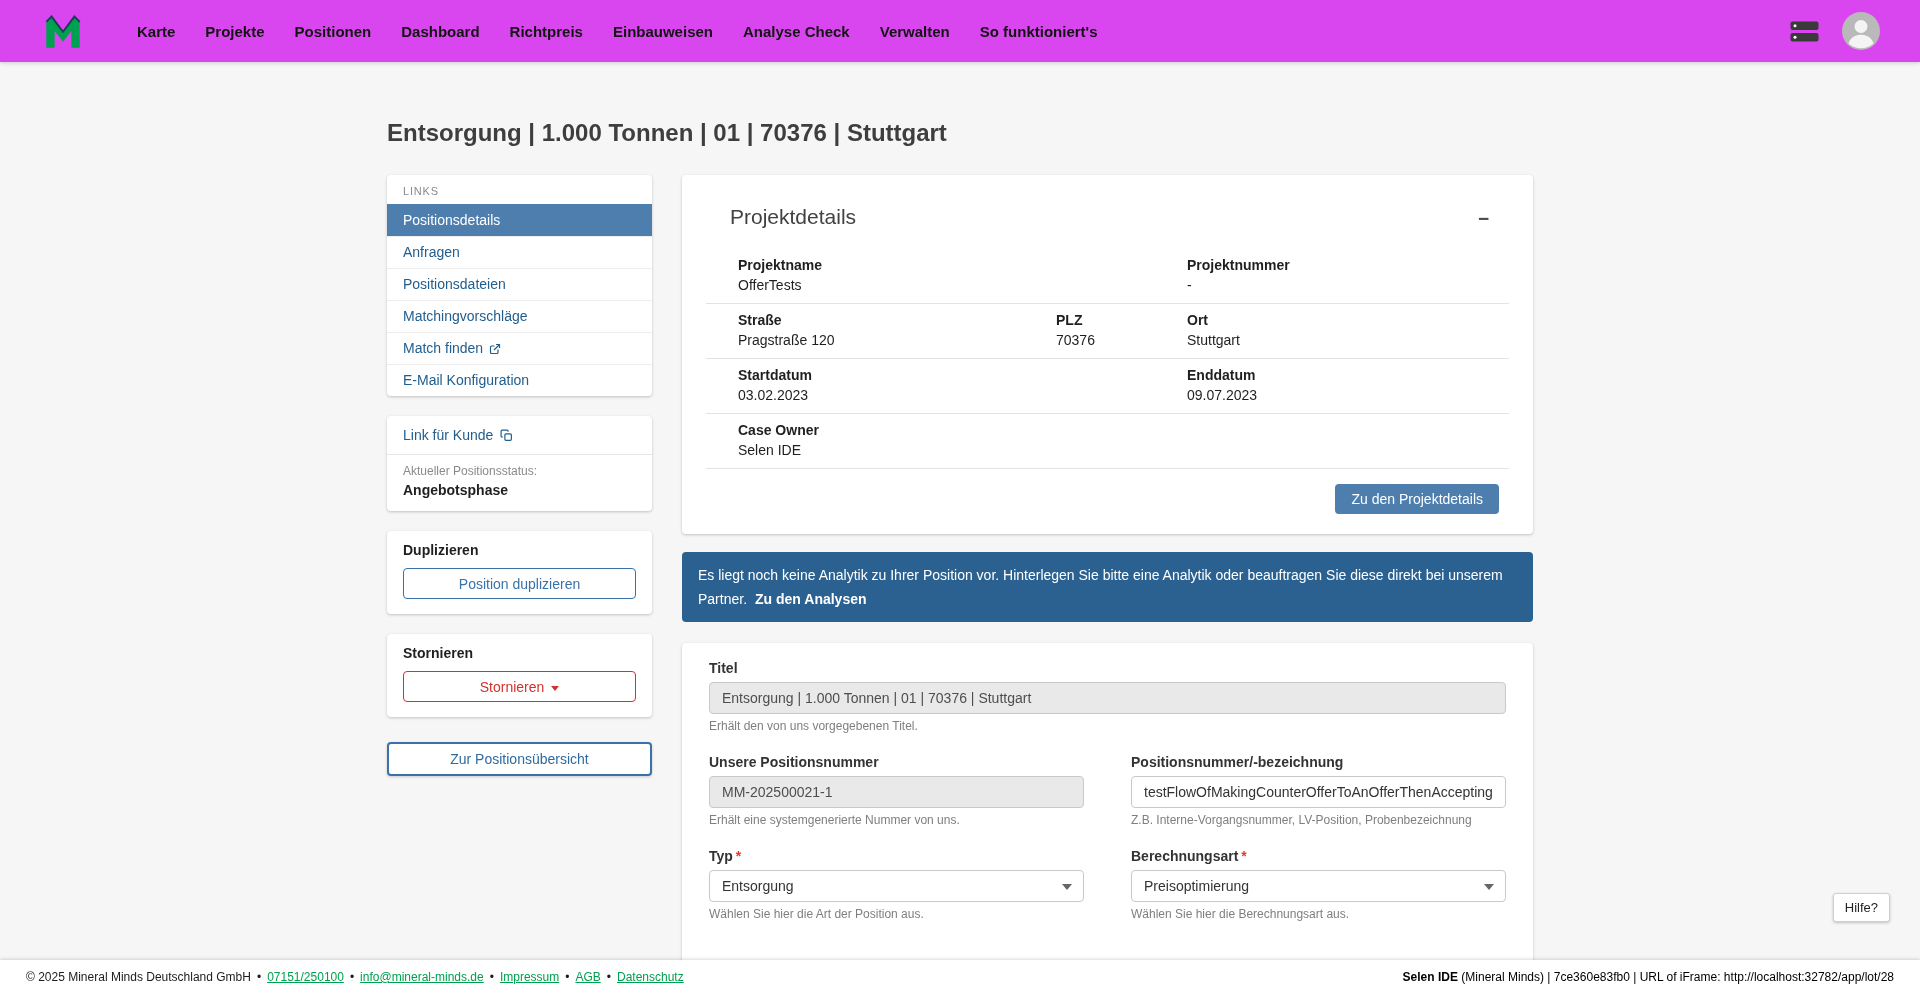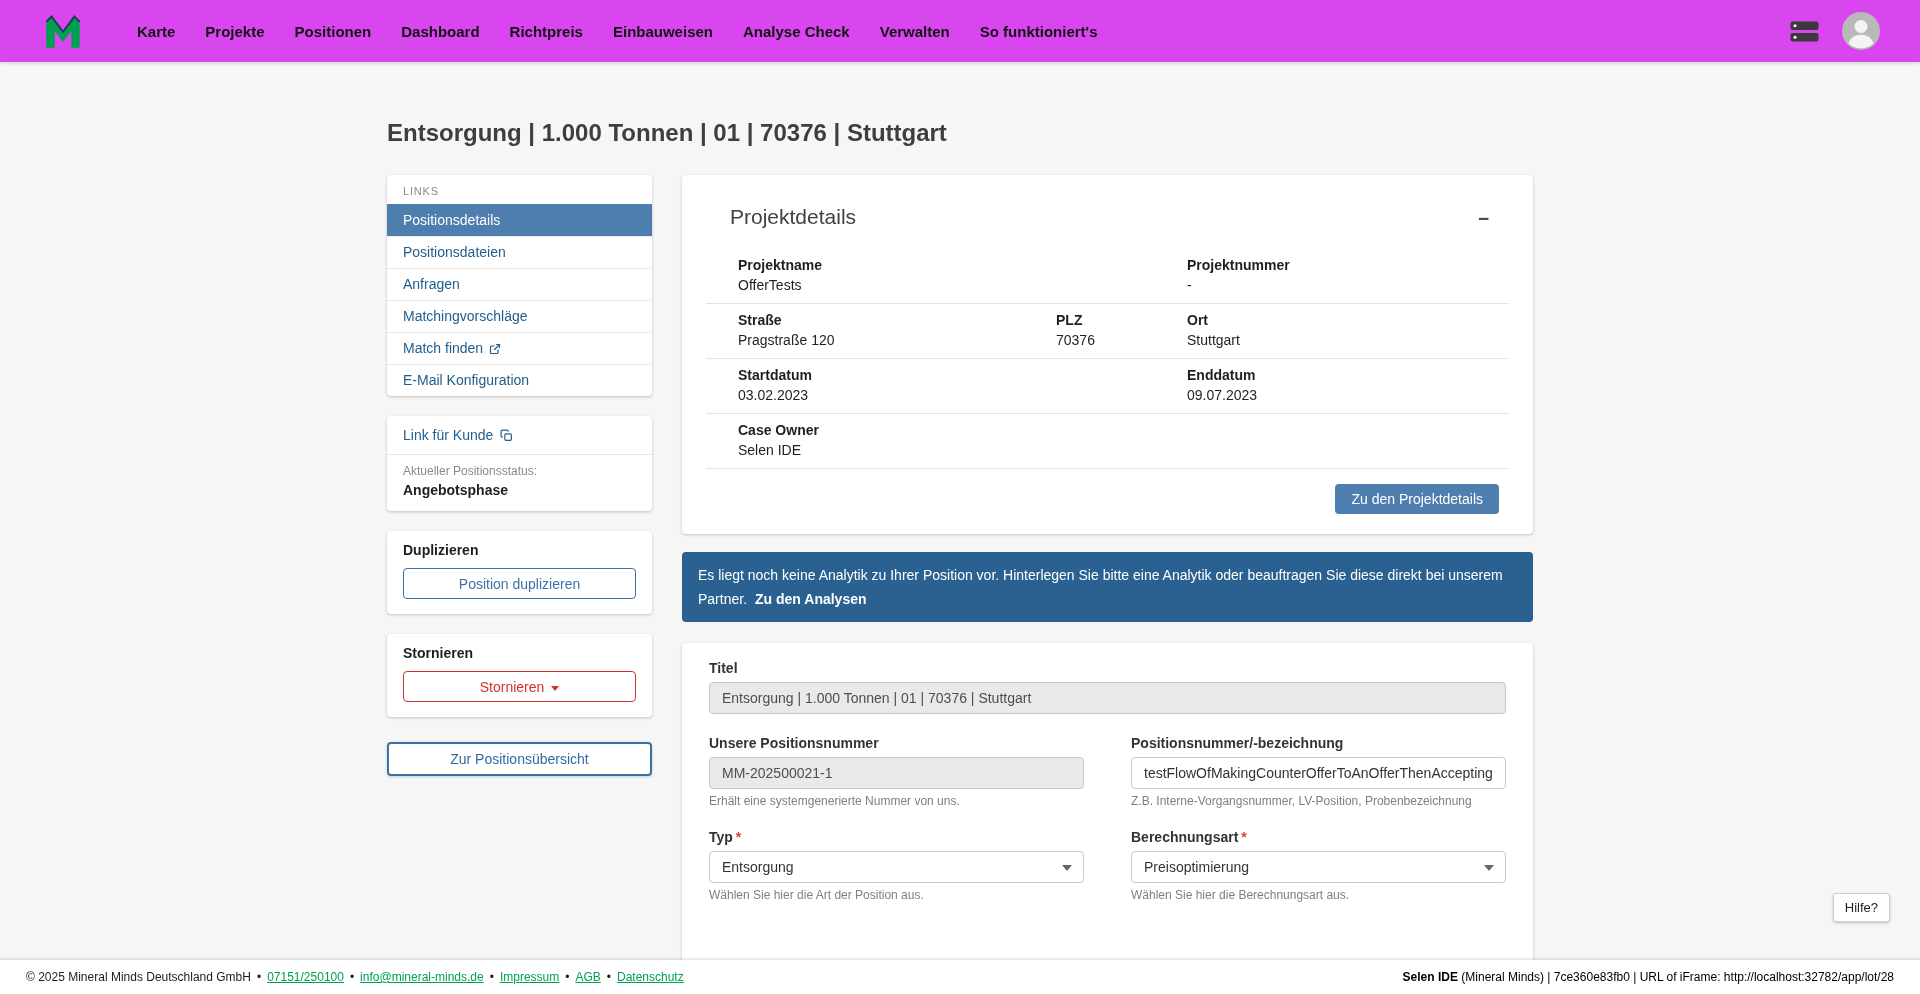--- a/index.html
+++ b/index.html
@@ -133,24 +133,24 @@
 
   <div class="layout">
 
     <div class="sidebar">
       <div class="card links-card">
         <div class="links-header">LINKS</div>
         <div class="side-item selected">
           <span>Positionsdetails</span>
         </div>
         <div class="side-item">
+          <span>Anfragen</span>
+        </div>
+        <div class="side-item">
           <span>Positionsdateien</span>
-        </div>
-        <div class="side-item">
-          <span>Anfragen</span>
         </div>
         <div class="side-item">
           <span>Matchingvorschläge</span>
         </div>
         <div class="side-item">
           <span>Match finden</span>
           <svg width="12" height="12" viewBox="0 0 24 24" fill="none" stroke="#215e8d" stroke-width="2.4">
             <path d="M18 13v6a2 2 0 0 1-2 2H5a2 2 0 0 1-2-2V8a2 2 0 0 1 2-2h6"></path>
               <path d="M14 3h7v7"></path>
               <path d="M10 14L21 3"></path>
@@ -245,20 +245,21 @@
         </div>
       </div>
 
       <div class="banner">
         <span>Es liegt noch keine Analytik zu Ihrer Position vor. Hinterlegen Sie bitte eine Analytik oder beauftragen Sie diese direkt bei unserem Partner.</span><span class="banner-link">Zu den Analysen</span>
       </div>
 
       <div class="card form-card">
         <label class="form-label">Titel</label>
         <input class="form-control" readonly="" value="Entsorgung | 1.000 Tonnen | 01 | 70376 | Stuttgart" style="">
+        <div class="helper">Erhält den von uns vorgegebenen Titel.</div>
 
         <div class="form-grid">
           <div>
             <label class="form-label">Unsere Positionsnummer</label>
             <input class="form-control" readonly="" value="MM-202500021-1" style="">
             <div class="helper">Erhält eine systemgenerierte Nummer von uns.</div>
           </div>
           <div>
             <label class="form-label">Positionsnummer/-bezeichnung</label>
             <input class="form-control" value="testFlowOfMakingCounterOfferToAnOfferThenAccepting" style="">

